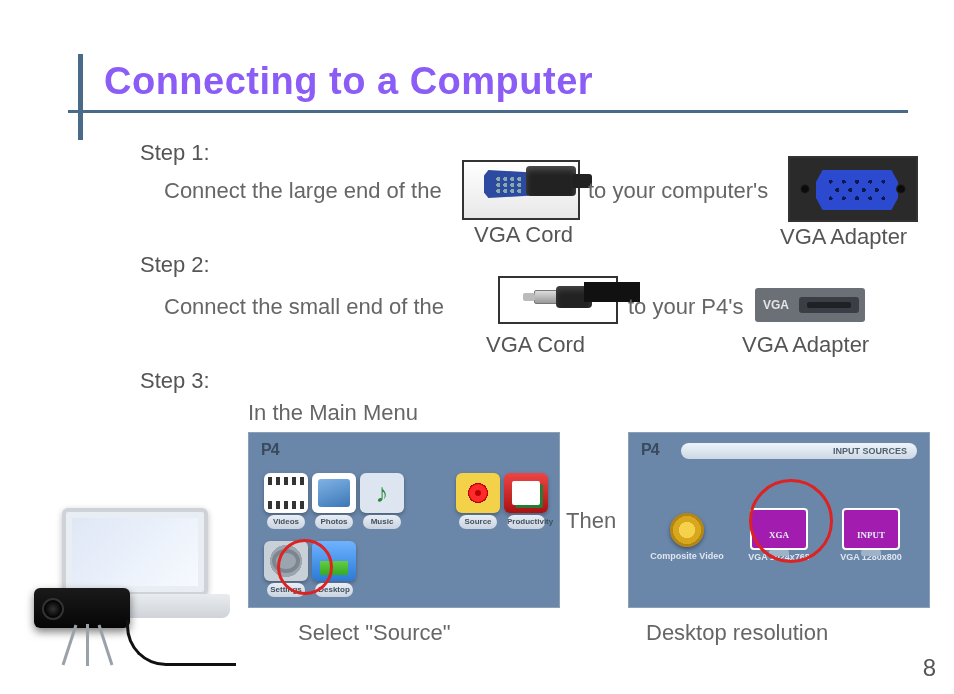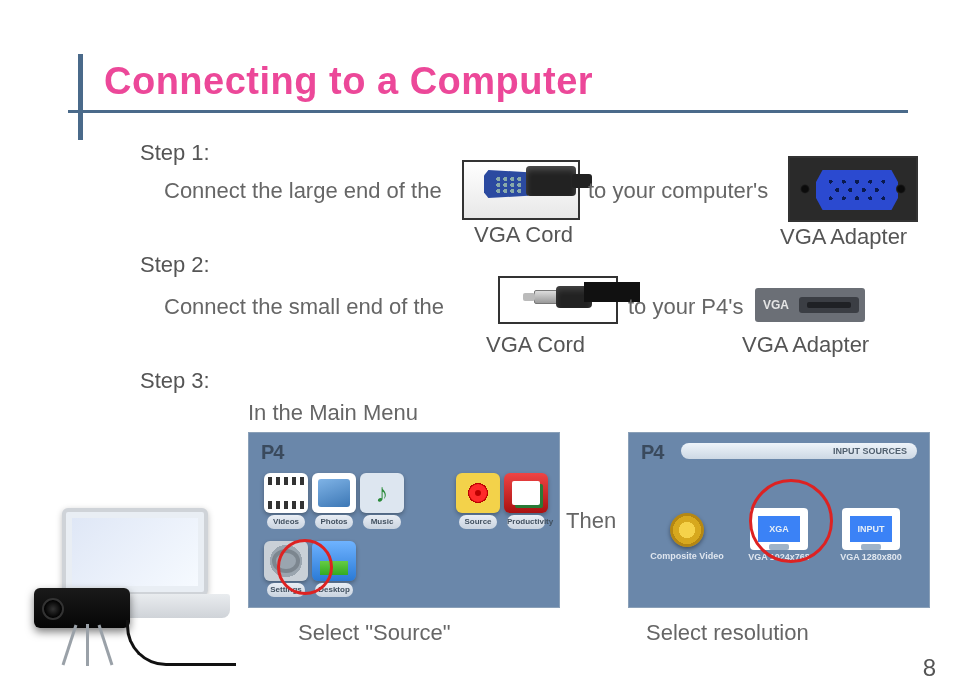--- a/index.html
+++ b/index.html
@@ -9,21 +9,21 @@
     background: #fff;
     font-family: Arial, Helvetica, sans-serif;
     position: relative;
     color: #5a5a5a;
     overflow: hidden;
   }
   .rule-h { position: absolute; left: 68px; top: 110px; width: 840px; height: 3px; background: #4a6a8a; }
   .rule-v { position: absolute; left: 78px; top: 54px; width: 5px; height: 86px; background: #4a6a8a; }
   .title {
     position: absolute; left: 104px; top: 60px;
-    font-weight: 800; font-size: 38px; color: #ec4899;
+    font-weight: 800; font-size: 38px; color: #8b5cf6;
     font-family: "Century Gothic", Futura, Arial, sans-serif;
     letter-spacing: 0.5px;
   }
   .step-label { font-weight: 400; font-size: 22px; color: #555; position: absolute; }
   .body-text { font-size: 22px; color: #666; position: absolute; }
   .caption { font-size: 22px; color: #555; position: absolute; }
 
   
   .vga-big { position: absolute; left: 462px; top: 160px; width: 118px; height: 60px; }
   .vga-big .frame { position:absolute; inset:0; border:2px solid #333; background:linear-gradient(#fff,#e8e8e8); }
@@ -94,21 +94,21 @@
   .tripod .leg { position:absolute; top:0; width:3px; height:42px; background:#9aa1a8; }
   .tripod .leg.a{ left:6px; transform:rotate(18deg); }
   .tripod .leg.b{ left:24px; }
   .tripod .leg.c{ left:42px; transform:rotate(-18deg); }
   .cable-line { position:absolute; left:120px; top:118px; width:110px; height:46px; border:3px solid #111; border-top:none; border-right:none; border-bottom-left-radius:40px; }
 
   
   .screen-ui { position:absolute; background:#6a87aa; border:1px solid #8aa0b8; overflow:hidden; }
   .screen-ui.home { left:248px; top:432px; width:312px; height:176px; }
   .screen-ui.src  { left:628px; top:432px; width:302px; height:176px; }
-  .screen-ui .logo { position:absolute; left:12px; top:8px; font-family:"Arial Black",Arial; color:#3a4a5d; font-weight:900; font-size:20px; letter-spacing:-1px; }
+  .screen-ui .logo { position:absolute; left:12px; top:8px; font-family:"Arial Black",Arial; color:#3a4a5d; font-weight:900; font-size:16px; letter-spacing:-1px; }
   .screen-ui .hdr { position:absolute; right:12px; left:52px; top:10px; height:16px; background:linear-gradient(#eef4fa,#cdd8e4); border-radius:10px; font-size:9px; color:#51606f; text-align:right; padding-right:10px; line-height:16px; font-weight:700; }
   .grid { position:absolute; left:18px; top:36px; right:14px; bottom:8px; display:grid; grid-template-columns:repeat(6,1fr); grid-template-rows:repeat(2,1fr); gap:6px 10px; }
   .tile { position:relative; }
   .tile .ic { position:absolute; left:50%; top:4px; transform:translateX(-50%); width:44px; height:40px; border-radius:6px; background:#dde6f0; box-shadow:0 2px 4px rgba(0,0,0,.3); }
   .tile .lbl { position:absolute; left:0; right:0; bottom:2px; height:14px; background:linear-gradient(#e9eef5,#c9d3df); border-radius:7px; font-size:8px; text-align:center; line-height:14px; color:#41505f; font-weight:700; }
   
   .ic.videos { background:#fff; }
   .ic.videos::before{content:"";position:absolute;left:4px;right:4px;top:4px;height:8px;background:repeating-linear-gradient(90deg,#333 0 4px,#fff 4px 8px);}
   .ic.videos::after{content:"";position:absolute;left:4px;right:4px;bottom:4px;height:8px;background:repeating-linear-gradient(90deg,#333 0 4px,#fff 4px 8px);}
   .ic.photos { background:#ffffff; }
@@ -120,21 +120,21 @@
   .ic.prod::after{content:"";position:absolute;left:8px;top:8px;right:8px;bottom:8px;background:#fff;border-radius:2px;box-shadow:3px 3px 0 #2a7a36;}
   .ic.settings{ background:radial-gradient(circle,#9aa5af 0 16px,#c9d0d7 16px); }
   .ic.settings::after{content:"";position:absolute;inset:8px;border:4px solid #7c868f;border-radius:50%;}
   .ic.desktop{ background:linear-gradient(#6fb3ff,#2a7ad6); }
   .ic.desktop::after{content:"";position:absolute;left:8px;top:20px;right:8px;bottom:6px;background:linear-gradient(#6c4,#3a2);}
   .red-circle-menu { position:absolute; left:28px; top:106px; width:56px; height:56px; border:3px solid #d22; border-radius:50%; pointer-events:none; }
 
   
   .src-row { position:absolute; left:12px; right:12px; top:42px; bottom:12px; display:flex; align-items:center; justify-content:space-around; }
   .src-item { width:82px; text-align:center; color:#dfe6ef; font-size:9px; font-weight:700; position:relative; }
-  .src-item .mon { width:58px; height:42px; margin:0 auto 2px; background:#3b82f6; border:8px solid #ffffff; border-radius:4px; position:relative; }
+  .src-item .mon { width:58px; height:42px; margin:0 auto 2px; background:#a21caf; border:2px solid #ffffff; border-radius:4px; position:relative;font-family:Liberation Serif, serif; }
   .src-item .mon::after{content:"";position:absolute;left:50%;bottom:-8px;transform:translateX(-50%);width:20px;height:6px;background:#9fb3c8;border-radius:2px;}
   .src-item .mon .tag{position:absolute;inset:auto 0 8px 0;text-align:center;font-size:9px;color:#e6eef7;font-weight:800;}
   .src-item.comp .jack { width:34px; height:34px; margin:4px auto; border-radius:50%; background:radial-gradient(circle at 50% 50%, #f6d24a 0 8px, #d7a81e 8px 14px, #b58712 14px); box-shadow:0 2px 4px rgba(0,0,0,.4); }
   .red-circle-src { position:absolute; left:120px; top:46px; width:84px; height:84px; border:3px solid #d22; border-radius:50%; pointer-events:none; }
 
   .page-num { position:absolute; right:18px; bottom:12px; font-size:24px; color:#555; }
 </style>
 </head>
 <body>
 
@@ -233,21 +233,21 @@
       <div class="mon">
           <div class="tag">INPUT</div>
         </div>
       <div>VGA 1280x800</div>
     </div>
   </div>
   <div class="red-circle-src"></div>
 </div>
 
 <div class="body-text" style="left:298px; top:620px;">Select "Source"</div>
-<div class="body-text" style="left:646px; top:620px;">Select resolution</div>
+<div class="body-text" style="left:646px; top:620px;">Desktop resolution</div>
 
 <div class="product">
   <div class="laptop">
       <div class="screen"></div>
       <div class="base"></div>
     </div>
   <div class="projector"></div>
   <div class="tripod">
       <div class="leg a"></div>
       <div class="leg b"></div>

